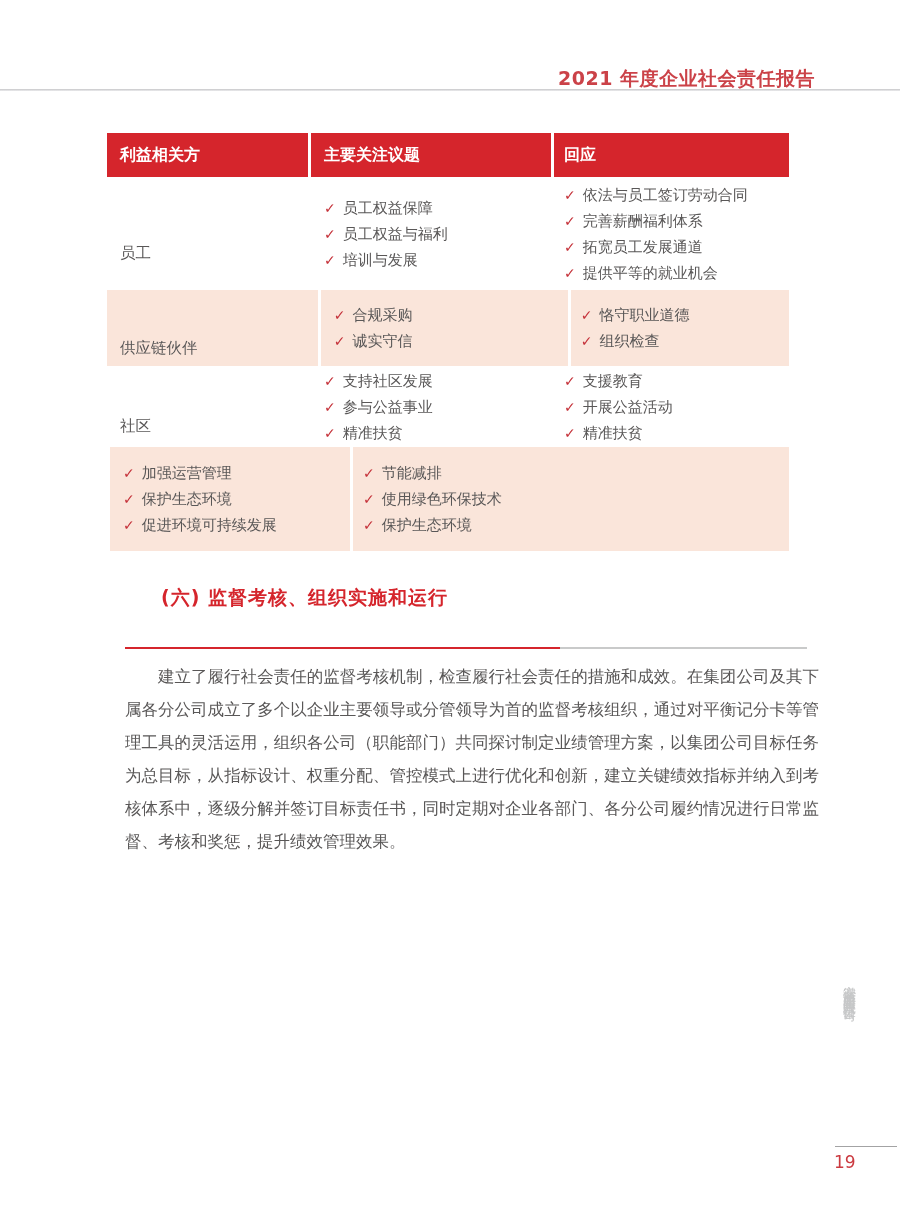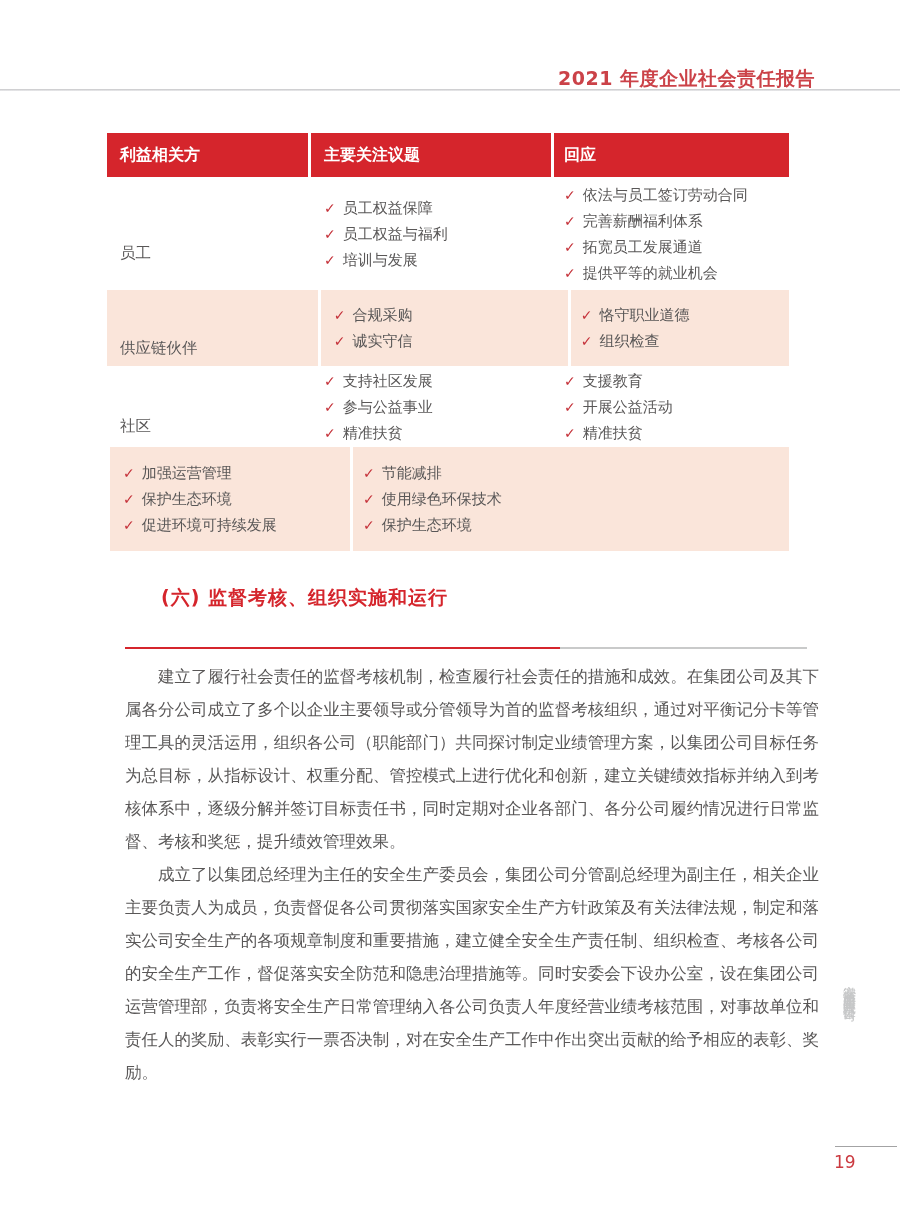--- a/index.html
+++ b/index.html
@@ -193,20 +193,19 @@
           </div>
         </div>
     </div>
   </div>
 
   <div class="section-heading">(六) 监督考核、组织实施和运行</div>
   <div class="section-rule"></div>
 
   <div class="body-text">
     <p>建立了履行社会责任的监督考核机制，检查履行社会责任的措施和成效。在集团公司及其下属各分公司成立了多个以企业主要领导或分管领导为首的监督考核组织，通过对平衡记分卡等管理工具的灵活运用，组织各公司（职能部门）共同探讨制定业绩管理方案，以集团公司目标任务为总目标，从指标设计、权重分配、管控模式上进行优化和创新，建立关键绩效指标并纳入到考核体系中，逐级分解并签订目标责任书，同时定期对企业各部门、各分公司履约情况进行日常监督、考核和奖惩，提升绩效管理效果。</p>
-    <p>成立了以集团总经理为主任的安全生产委员会，集团公司分管副总经理为副主任，相关企业主要负责人为成员，负责督促各公司贯彻落实国家安全生产方针政策及有关法律法规，制定和落实公司安全生产的各项规章制度和重要措施，建立健全安全生产责任制、组织检查、考核各公司的安全生产工作，督促落实安全防范和隐患治理措施等。同时安委会下设办公室，设在集团公司运营管理部，负责将安全生产日常管理纳入各公司负责人年度经营业绩考核范围，对事故单位和责任人的奖励、表彰实行一票否决制，对在安全生产工作中作出突出贡献的给予相应的表彰、奖励。</p>
   </div>
 
   <div class="company-vertical">安徽省旅游集团有限责任公司</div>
   <div class="pn-rule"></div>
   <div class="page-number">19</div>
 
 </div>
 
 </body></html>

